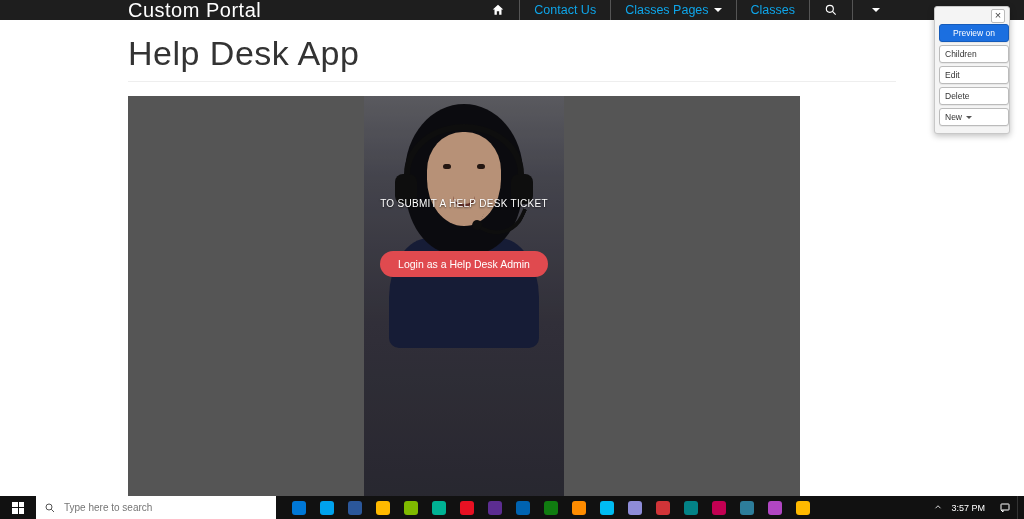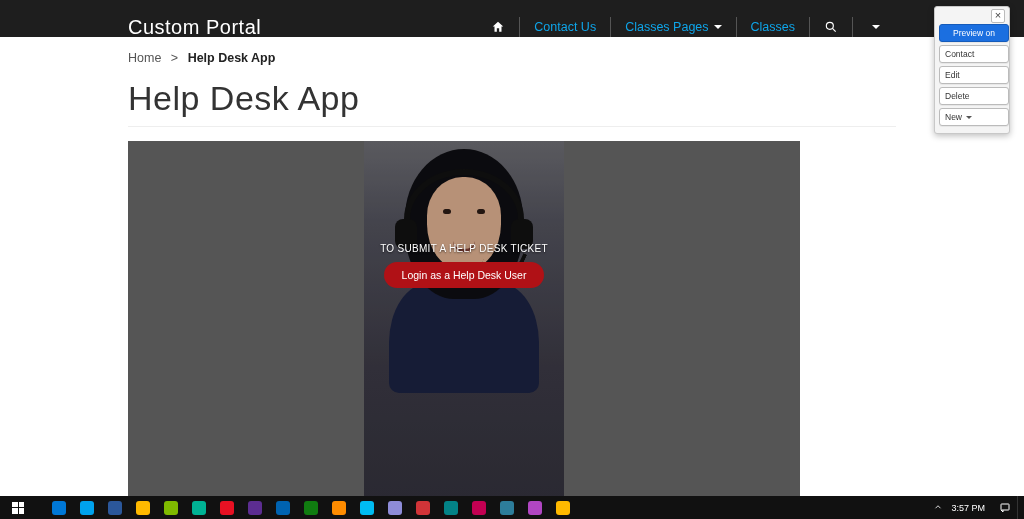--- a/index.html
+++ b/index.html
@@ -1,19 +1,19 @@
 <!DOCTYPE html>
 <html><head>
 <meta charset="utf-8">
 <style>
   html, body { margin:0; padding:0; font-family:"Segoe UI",Arial,sans-serif; background:#fff; height:100%; }
   .stage { position:relative; width:1024px; height:519px; overflow:hidden; background:#fff; }
 
   
-  .navbar { background:#1e1e1e; height:20px; display:flex; align-items:center; padding:17px 0 0 128px; color:#fff; }
+  .navbar { background:#1e1e1e; height:20px; display:flex; align-items:center; padding:0 0 0 128px; color:#fff; }
   .brand { font-size:20px; font-weight:300; letter-spacing:0.5px; }
   .nav-right { margin-left:auto; display:flex; align-items:stretch; height:36px; padding-right:130px; }
   .nav-item { display:flex; align-items:center; padding:0 14px; font-size:12.5px; color:#0ea5e9; cursor:pointer; position:relative; }
   .nav-sep { width:1px; background:#555; margin:8px 0; }
   .caret-down { display:inline-block; margin-left:5px; width:0; height:0; border-left:4px solid transparent; border-right:4px solid transparent; border-top:4px solid #fff; }
   .home-icon svg, .search-icon svg { display:block; }
 
   
   .content { padding:0 128px; }
   .crumbs { margin-top:14px; font-size:12.5px; color:#555; }
@@ -109,25 +109,20 @@
           </svg>
       </div>
       <div class="nav-sep"></div>
       <div class="nav-item">
         <span class="caret-down"></span>
       </div>
     </div>
   </div>
 
   <div class="content">
-    <div class="crumbs">
-      <a href="#">Home</a>
-      <span class="crumb-sep">&gt;</span>
-      <span class="crumb-current">Help Desk App</span>
-    </div>
     <h1 class="page-title">Help Desk App</h1>
     <div class="rule"></div>
 
     <div class="hero">
       <div class="hero-left"></div>
       <div class="hero-right"></div>
       <div class="hero-center">
         <div class="person">
           <div class="torso"></div>
           <div class="neck"></div>
@@ -138,50 +133,57 @@
           <div class="smile"></div>
           <div class="band"></div>
           <div class="ear l"></div>
             <div class="ear r"></div>
           <div class="mic"></div>
         </div>
       </div>
 
       <div class="hero-texts">
         <div class="hero-label">TO SUBMIT A HELP DESK TICKET</div>
-        <button class="hero-btn btn-user">Login as a Help Desk User</button>
         <div class="gap"></div>
+        <button class="hero-btn btn-admin">Login as a Help Desk Admin</button>
       </div>
     </div>
   </div>
 
   <div class="admin-panel">
     <div class="hdr">
       <div class="close">
         <span>×</span>
       </div>
     </div>
     <div class="admin-btn primary">Preview on</div>
-    <div class="admin-btn">Contact</div>
+    <div class="admin-btn">Children</div>
     <div class="admin-btn">Edit</div>
     <div class="admin-btn">Delete</div>
     <div class="admin-btn">
       <span>New</span>
       <span class="mini-caret"></span>
     </div>
   </div>
 
   <div class="taskbar">
     <div class="tb-start">
       <div class="win-logo">
           <span></span>
           <span></span>
           <span></span>
           <span></span>
         </div>
+    </div>
+    <div class="tb-search">
+      <svg width="12" height="12" viewBox="0 0 24 24" fill="none" stroke="#555" stroke-width="2">
+          <circle cx="10" cy="10" r="6"></circle>
+          <line x1="20" y1="20" x2="14.5" y2="14.5"></line>
+        </svg>
+      <input type="text" style="border: none; outline: none; font-size: 10px; color: rgb(85, 85, 85); width: 100%; background: transparent;" placeholder="Type here to search">
     </div>
     <div class="tb-apps" id="tb-apps">
         <div class="tb-app">
           <div class="dot" style="background: rgb(0, 120, 215);"></div>
         </div>
         <div class="tb-app">
           <div class="dot" style="background: rgb(0, 162, 237);"></div>
         </div>
         <div class="tb-app">
           <div class="dot" style="background: rgb(43, 87, 154);"></div>

